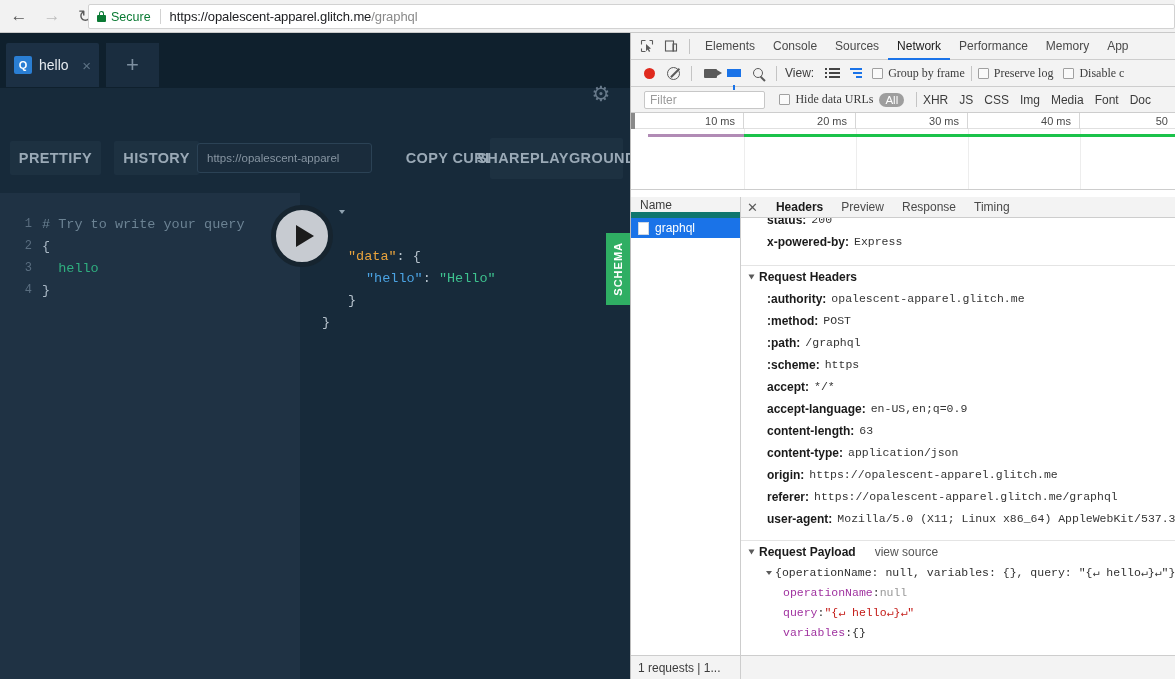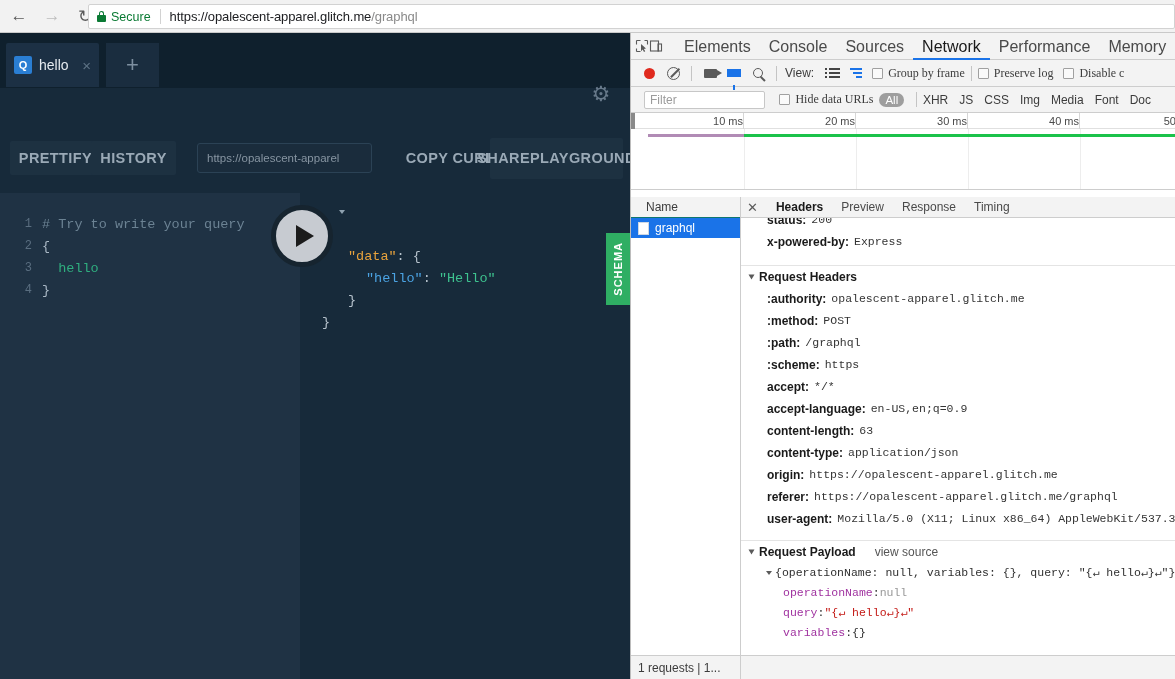--- a/index.html
+++ b/index.html
@@ -76,21 +76,21 @@
     color: #67798a; font-size: 21px; line-height: 22px; text-align: center;
   }
   .pg-btn {
     position: absolute; top: 108px; height: 34px;
     background: #1d3141; color: #9aa9b6;
     font-size: 14.5px; font-weight: bold; letter-spacing: 0.4px;
     display: flex; align-items: center; justify-content: center;
     border-radius: 2px;
   }
   #btn-prettify { left: 10px; width: 91px; }
-  #btn-history { left: 91px; width: 85px; }
+  #btn-history { left: 114px; width: 85px; }
   #pg-url-input {
     position: absolute; left: 197px; top: 110px; width: 175px; height: 30px;
     background: #1a2c3c; border: 1px solid #2b4255; border-radius: 3px;
     color: #8795a2; font-size: 11.5px;
     display: flex; align-items: center; padding: 12px 9px;
     overflow: hidden; white-space: nowrap;
   }
   #btn-copycurl { left: 394px; width: 112px; background: transparent; }
   #btn-share {
     left: 490px; top: 105px; width: 133px; height: 41px;
@@ -157,21 +157,21 @@
     height: 27px; background: #f3f3f3; border-bottom: 1px solid #cdcdcd;
     display: flex; align-items: center; padding-left: 4px;
   }
   .dt-icon-btn {
     width: 24px; height: 24px; display: flex; align-items: center;
     justify-content: center; color: #5a5a5a;
   }
   .dt-vsep { width: 1px; height: 15px; background: #c4c4c4; margin: 0 6px; }
   .dt-panel-tab {
     padding: 0 9px; height: 27px; line-height: 27px;
-    font-size: 16px; color: #4a4a4a; white-space: nowrap;
+    font-size: 12px; color: #4a4a4a; white-space: nowrap;
   }
   .dt-panel-tab.active { color: #1a1a1a; box-shadow: inset 0 -2px 0 #1a73e8; }
   .dt-netbar {
     height: 27px; background: #f3f3f3; border-bottom: 1px solid #cdcdcd;
     display: flex; align-items: center; padding-left: 6px;
   }
   .rec-dot { width: 11px; height: 11px; border-radius: 50%; background: #e02a1e; }
   .clear-circle {
     width: 13px; height: 13px; border-radius: 50%;
     border: 1.6px solid #5a5a5a; position: relative;
@@ -238,42 +238,42 @@
   .dt-overview {
     height: 77px; background: #fff; border-bottom: 1px solid #cdcdcd;
     position: relative; overflow: hidden;
   }
   .ov-ruler {
     position: absolute; left: 0; top: 0; right: 0; height: 16px;
     border-bottom: 1px solid #e0e0e0;
   }
   .ov-tick {
     position: absolute; top: 0; height: 16px; border-right: 1px solid #d6d6d6;
-    color: #4a4a4a; font-size: 11px; text-align: right; padding-right: 0;
+    color: #4a4a4a; font-size: 11px; text-align: right; padding-right: 8px;
     line-height: 16px;
   }
   .ov-grid {
     position: absolute; top: 16px; bottom: 0; width: 1px; background: #ededed;
   }
   .ov-leftedge {
     position: absolute; left: 0; top: 0; width: 4px; height: 16px; background: #8a8a8a;
   }
   .ov-green {
     position: absolute; left: 113px; top: 21px; right: 0; height: 2.5px; background: #1bc24a;
   }
   .ov-purple {
     position: absolute; left: 17px; top: 21px; width: 96px; height: 2.5px; background: #b18bb5;
   }
 
   
   .dt-body { position: absolute; left: 0; top: 164px; right: 0; bottom: 24px; display: flex; }
   .req-list { width: 110px; border-right: 1px solid #cdcdcd; background: #fff; }
   .req-head {
-    height: 21px; background: #f3f3f3; border-bottom: 1px solid #0f766e;
-    display: flex; align-items: center; padding-left: 15px; color: #3c3c3c; font-size: 12px;
+    height: 21px; background: #f3f3f3; border-bottom: 6px solid #0f766e;
+    display: flex; align-items: center; padding-left: 9px; color: #3c3c3c; font-size: 12px;
   }
   .req-row {
     height: 20px; display: flex; align-items: center; padding-left: 7px;
     background: #1a73e8; color: #fff; font-size: 12px;
   }
   .req-row .doc-ico {
     width: 11px; height: 13px; background: #fff; border: 1px solid #cfd8e3;
     margin-right: 6px; flex: 0 0 auto;
   }
   .detail-pane { flex: 1; display: flex; flex-direction: column; min-width: 0; }

